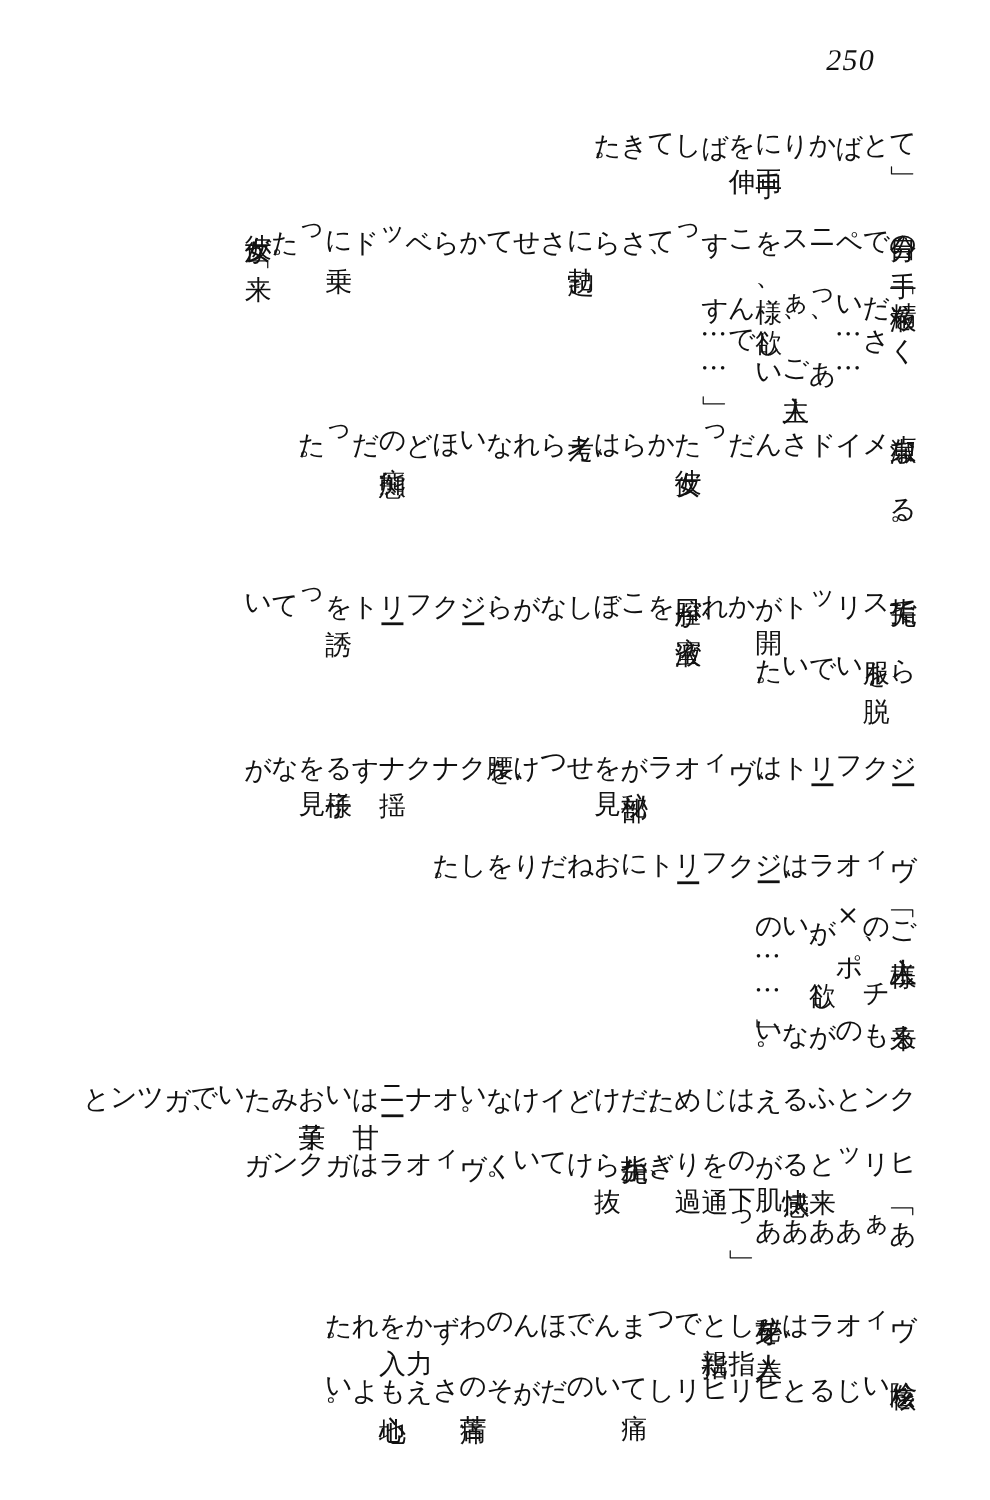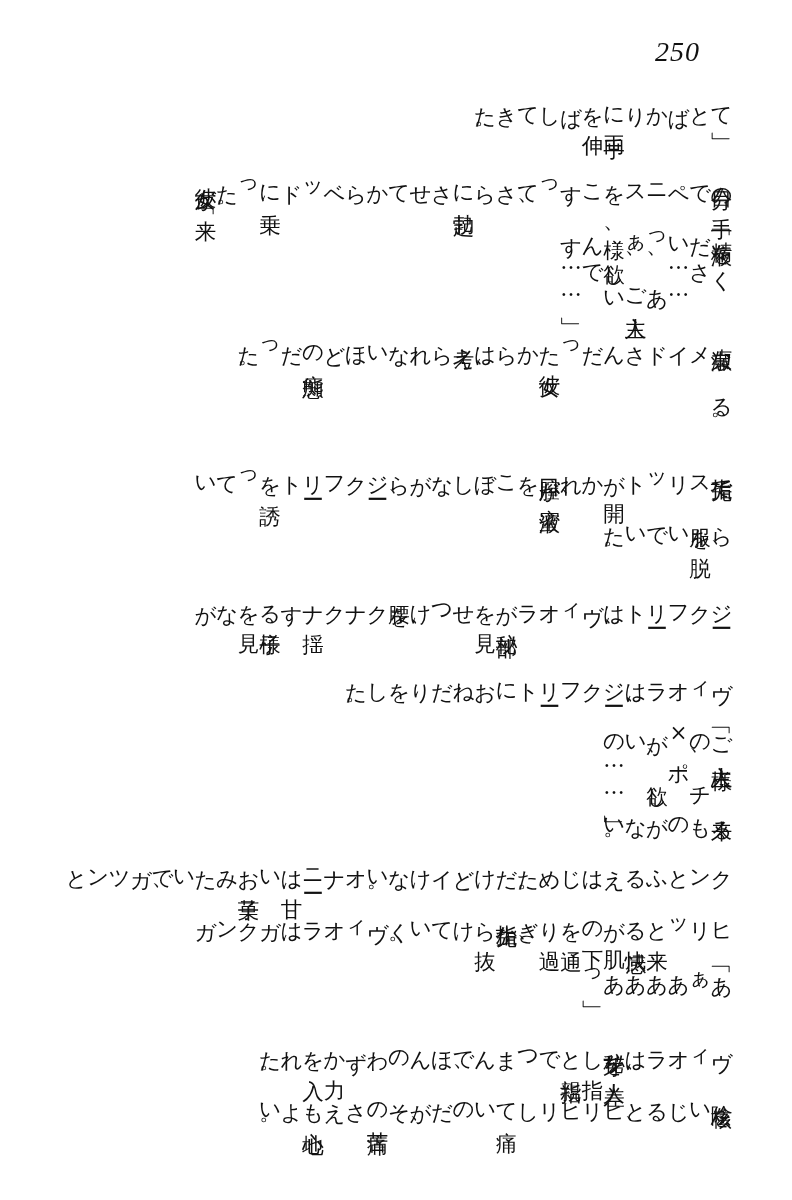--- a/index.html
+++ b/index.html
@@ -22,21 +22,21 @@
     width: 792px;
     height: 1200px;
     background: #ffffff;
   }
   .page-number {
     position: absolute;
     right: 92px;
     top: 36px;
     font-family: "Liberation Serif", "DejaVu Serif", serif;
     font-style: italic;
-    font-size: 28px;
+    font-size: 24px;
     letter-spacing: 1px;
     color: #111111;
   }
   .text-block {
     position: absolute;
     top: 92px;
     right: 60px;
     bottom: 60px;
     left: 60px;
     display: flex;

